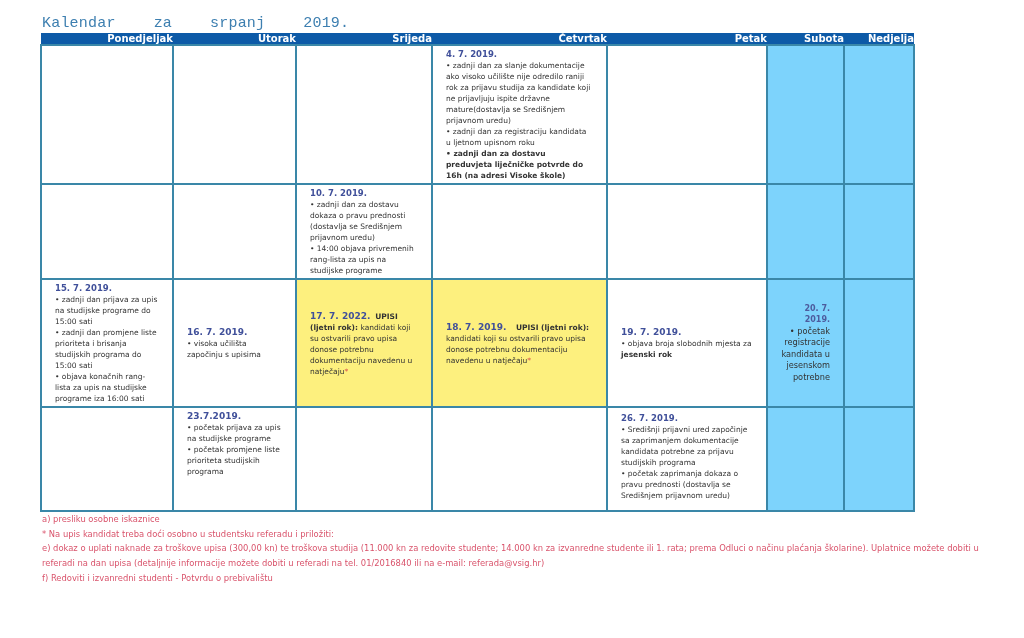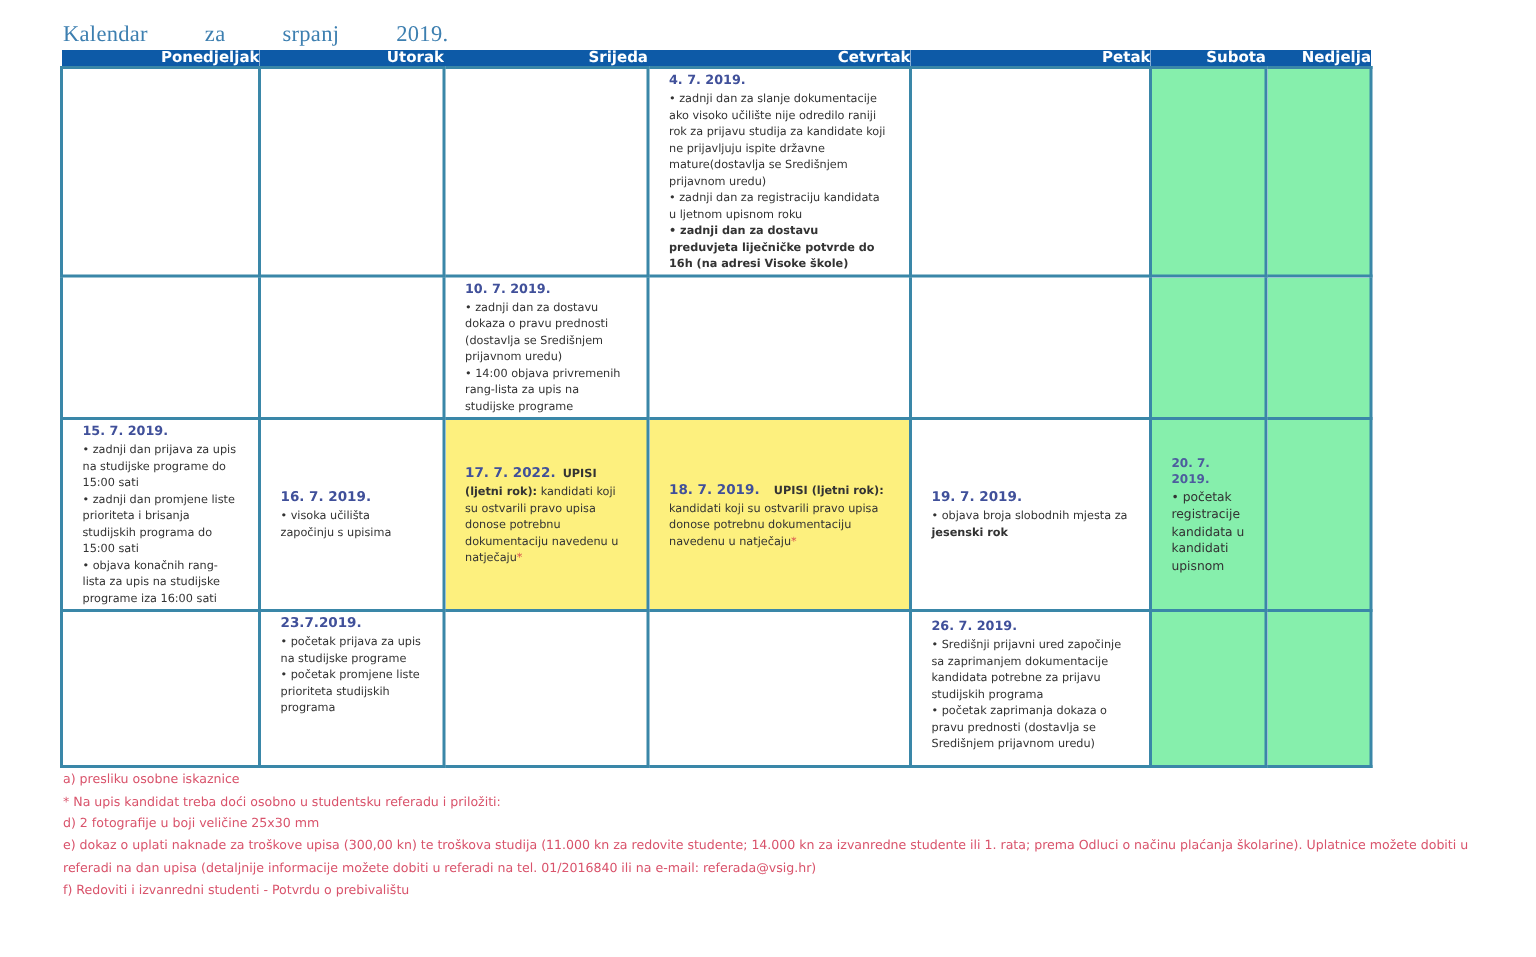--- a/index.html
+++ b/index.html
@@ -1,22 +1,22 @@
 <!DOCTYPE html>
 <html><head>
 <meta charset="utf-8">
 <style>
   html, body { margin:0; padding:0; background:#ffffff; }
   body { width:1024px; height:638px; position:relative; overflow:hidden; font-family:"DejaVu Sans", sans-serif; }
-  .title { position:absolute; left:42px; top:15px; font-family:Liberation Serif, serif; font-size:15px; color:#3d7fb0; white-space:pre; letter-spacing:0.2px; }
+  .title { position:absolute; left:42px; top:15px; font-family:Liberation Mono, monospace; font-size:15px; color:#3d7fb0; white-space:pre; letter-spacing:0.2px; }
   .title span { margin-right:38px; }
   table.cal { position:absolute; left:40px; top:33px; border-collapse:collapse; table-layout:fixed; }
   table.cal th { background:#0d5aa7; color:#ffffff; font-size:10px; font-weight:bold; height:11px; line-height:11px; padding:0; text-align:right; border:none; overflow:hidden; }
   table.cal td { border:2px solid #3a87a8; vertical-align:middle; padding:2px 13px; font-size:7.5px; line-height:11px; color:#333; overflow:hidden; }
-  td.weekend { background:#86efac; }
+  td.weekend { background:#7dd3fc;text-align:right; }
   td.hl { background:#fdf07e; }
   .date { color:#40509a; font-weight:bold; font-size:8.5px; line-height:12px; }
   .big { font-size:8.8px; line-height:13px; }
   .big .date { font-size:9px; }
   .bold { font-weight:bold; }
   .star { color:#d9534f; }
   .wk-date { color:#4d5c9e; font-weight:bold; font-size:8px; }
   .notes { position:absolute; left:42px; top:512px; font-size:8.4px; line-height:14.7px; color:#d9536b; width:940px; }
   .notes div { white-space:nowrap; }
   .notes .wrap { white-space:normal; }
@@ -98,21 +98,21 @@
         <span class="date">18. 7. 2019.</span>&nbsp;&nbsp;&nbsp;
         <span class="bold">UPISI (ljetni rok):</span>
         <span>kandidati koji su ostvarili pravo upisa donose potrebnu dokumentaciju navedenu u natječaju</span><span class="star">*</span>
       </td>
       <td class="big">
         <div class="date">19. 7. 2019.</div>
         <div><span>• objava broja slobodnih mjesta za</span> <span class="bold">jesenski rok</span></div>
       </td>
       <td class="weekend" style="font-size:8.2px;line-height:11.5px">
         <div class="wk-date">20. 7. 2019.</div>
-        <div>• početak registracije kandidata u kandidati upisnom</div>
+        <div>• početak registracije kandidata u jesenskom potrebne</div>
       </td>
       <td class="weekend"></td>
     </tr>
 
     <tr style="height:104px">
       <td></td>
       <td class="big" style="vertical-align:top">
         <div class="date">23.7.2019.</div>
         <div>• početak prijava za upis na studijske programe</div>
         <div>• početak promjene liste prioriteta studijskih programa</div>
@@ -126,16 +126,15 @@
       </td>
       <td class="weekend"></td>
       <td class="weekend"></td>
     </tr>
   </tbody>
 </table>
 
 <div class="notes">
   <div>a)  presliku osobne iskaznice</div>
   <div>* Na upis kandidat treba doći osobno u studentsku referadu i priložiti:</div>
-  <div>d)  2 fotografije u boji veličine 25x30 mm</div>
   <div class="wrap">e)  dokaz o uplati naknade za troškove upisa (300,00 kn) te troškova studija (11.000 kn za redovite studente; 14.000 kn za izvanredne studente ili 1. rata; prema Odluci o načinu plaćanja školarine). Uplatnice možete dobiti u referadi na dan upisa (detaljnije informacije možete dobiti u referadi na tel. 01/2016840 ili na e-mail: referada@vsig.hr)</div>
   <div>f) Redoviti i izvanredni studenti - Potvrdu o prebivalištu</div>
 </div>
 
 </body></html>

